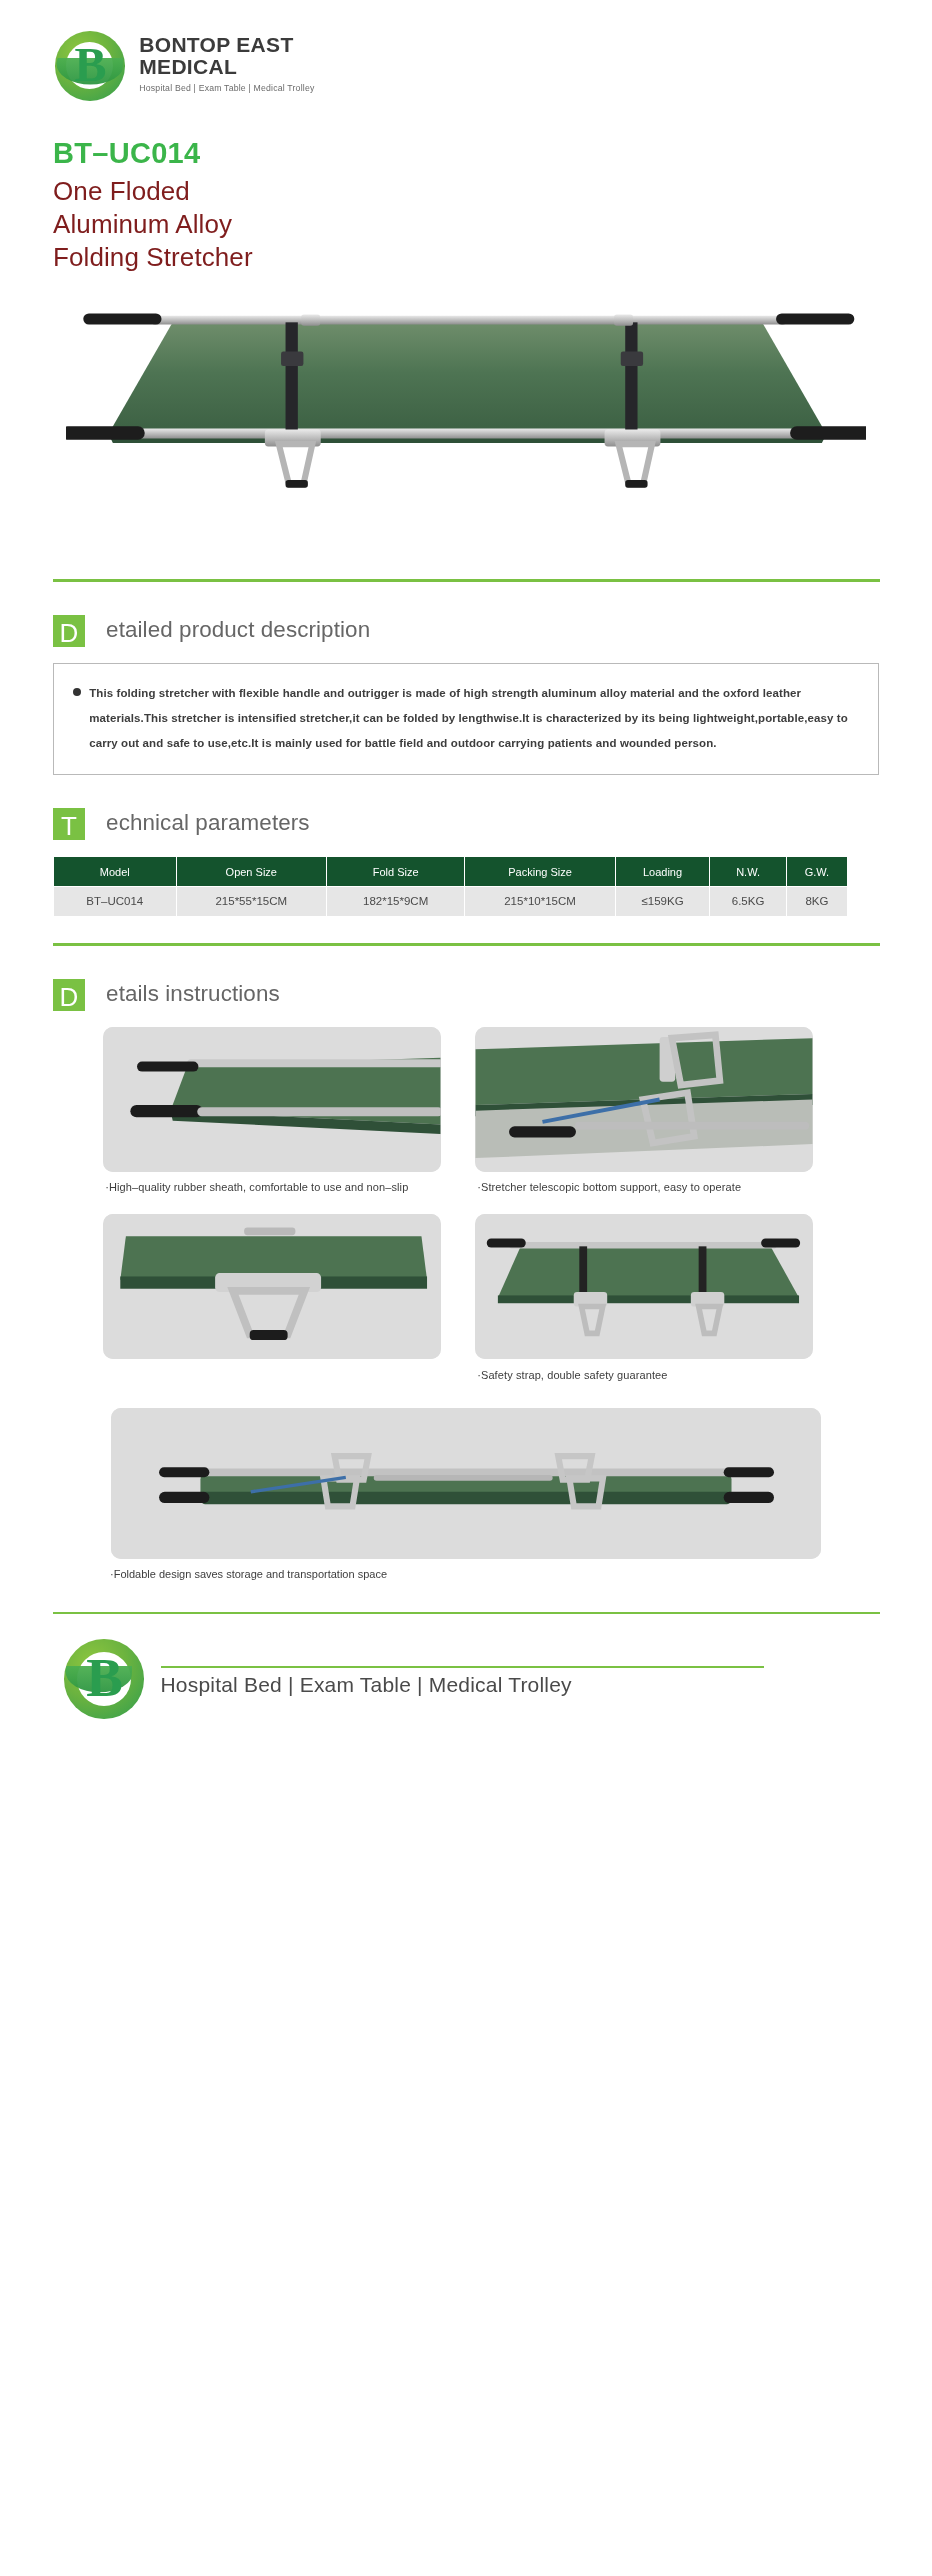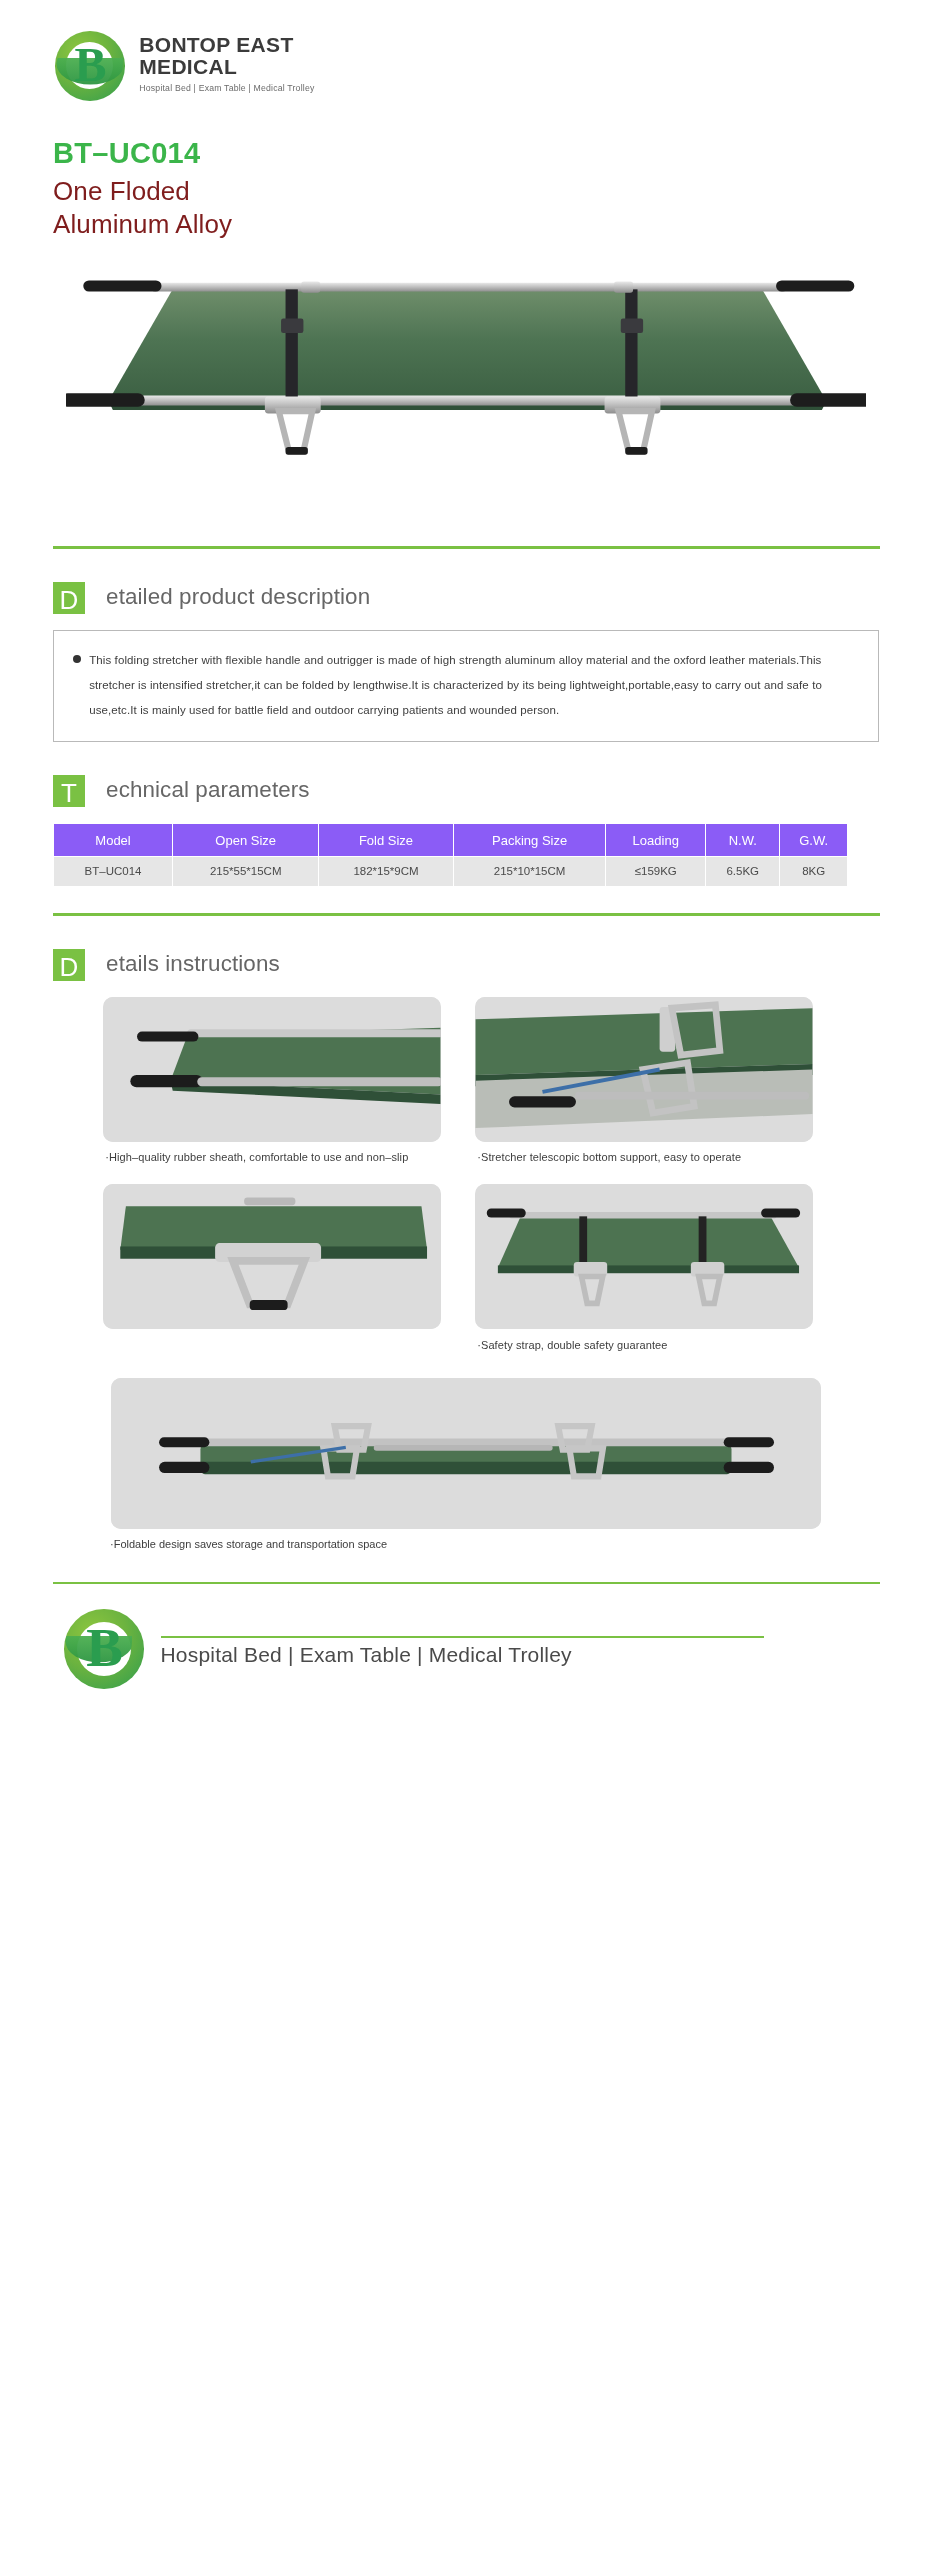--- a/index.html
+++ b/index.html
@@ -157,37 +157,38 @@
     width: 8.4px; height: 8.4px; border-radius: 50%;
     background: #333;
     flex: none;
     margin-top: 6.7px;
   }
   .desc-text {
     font-size: 11.5px;
     line-height: 2.15;
     color: #3d3d3d;
     letter-spacing: 0.1px;
+    font-weight: bold;
   }
 
   
   table.spec {
     border-collapse: collapse;
     width: 795px;
     margin-top: 2.2px;
     font-size: 11.2px;
   }
   table.spec th {
-    background: #8b5cf6;
+    background: #14532d;
     color: #ffffff;
     font-weight: normal;
     padding: 8.4px 3.4px;
     border: 0.6px solid #ffffff;
     text-align: center;
-    font-size: 13px;
+    font-size: 11px;
   }
   table.spec td {
     background: #e6e6e6;
     color: #4a4a4a;
     padding: 8.4px 3.4px;
     border: 0.6px solid #ffffff;
     text-align: center;
     font-size: 11.5px;
   }
 
@@ -280,20 +281,21 @@
       <div class="l2">MEDICAL</div>
       <div class="l3">Hospital Bed | Exam Table | Medical Trolley</div>
     </div>
   </div>
 
   <div class="title-block">
     <div class="model-code">BT–UC014</div>
     <div class="product-name">
       <div>One Floded</div>
       <div>Aluminum Alloy</div>
+      <div>Folding Stretcher</div>
     </div>
   </div>
 
   <div class="hero">
     <svg viewBox="0 0 1430 460" xmlns="http://www.w3.org/2000/svg">
       <defs>
         <linearGradient id="canvasTop" x1="0" y1="0" x2="0" y2="1">
           <stop offset="0%" stop-color="#6f8e6b"></stop>
           <stop offset="45%" stop-color="#4e7453"></stop>
           <stop offset="100%" stop-color="#3c6043"></stop>

